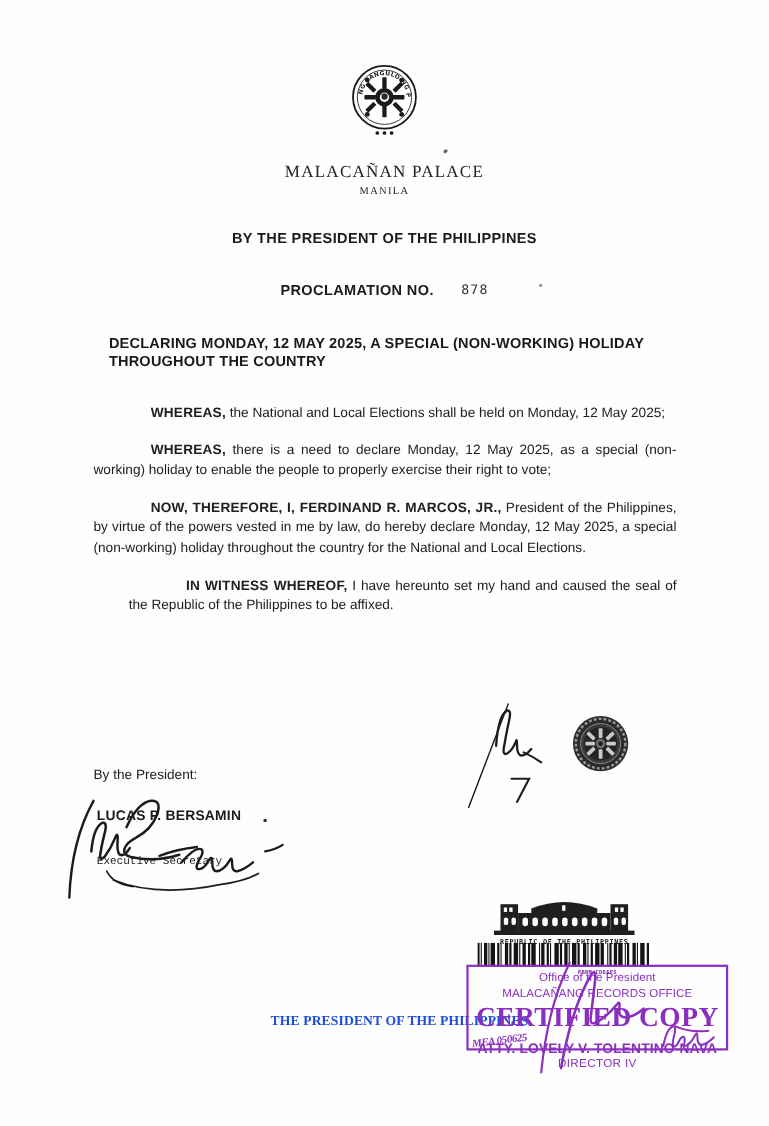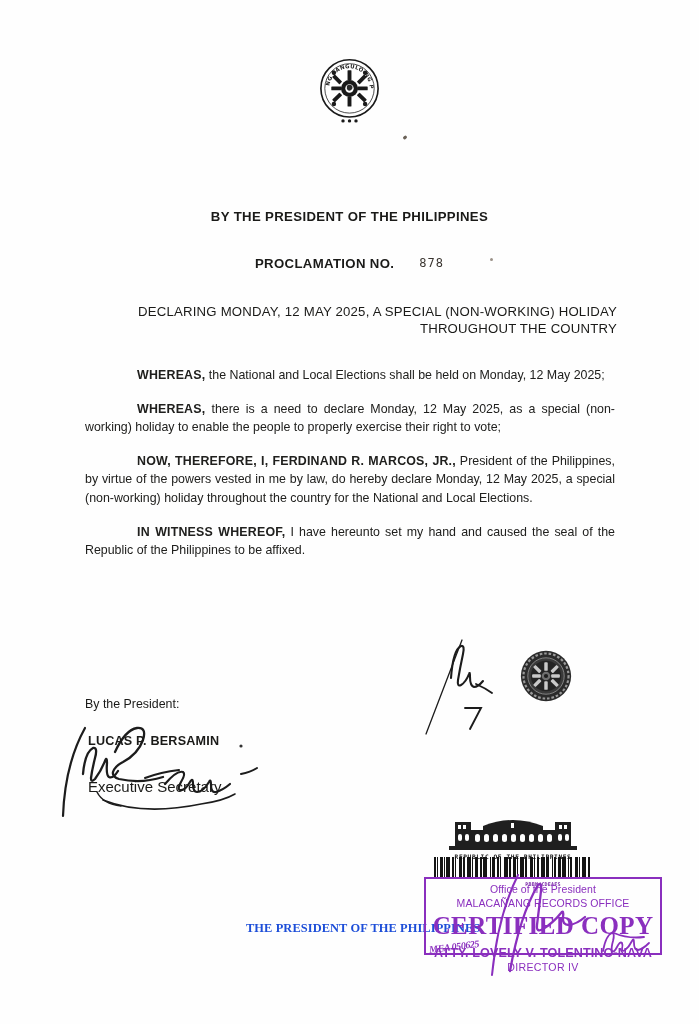--- a/index.html
+++ b/index.html
@@ -92,46 +92,46 @@
     left: 490px;
     top: 258px;
     width: 3px;
     height: 3px;
     background: #9b9289;
     border-radius: 50%;
   }
 
   .doc-title {
     position: absolute;
-    left: 87px;
+    left: 99px;
     top: 303px;
     width: 530px;
-    text-align: right;
+    text-align: left;
     font-size: 13.2px;
-    font-weight: normal;
+    font-weight: bold;
     line-height: 17px;
     letter-spacing: 0.2px;
   }
 
   
   .body-block {
     position: absolute;
     left: 85px;
     top: 366px;
     width: 530px;
   }
   .para {
     font-size: 12.4px;
     line-height: 18.6px;
     text-align: justify;
     text-indent: 52px;
     margin: 0 0 15px 0;
     color: #20201e;
   }
-  .para.tight { margin-bottom: 14px; }
+  .para.tight { margin-bottom: 14px; margin-left: 32px; }
   .para b { font-weight: bold; letter-spacing: 0.2px; }
   .typed {
     font-family: "DejaVu Sans Mono", monospace;
     font-size: 11px;
     letter-spacing: 0.5px;
   }
   .gap-wide { display: inline-block; width: 34px; }
   .gap-small { display: inline-block; width: 8px; }
 
   
@@ -162,21 +162,22 @@
     left: 88px;
     top: 734px;
     font-size: 12.6px;
     font-weight: bold;
     letter-spacing: 0.2px;
   }
   .sec-title {
     position: absolute;
     left: 88px;
     top: 778px;
-    font-size: 15px;
+    font-size: 10px;
+    font-family: Liberation Mono, monospace;
   }
   .bersamin-sign {
     position: absolute;
     left: 55px;
     top: 712px;
     width: 240px;
     height: 110px;
   }
 
   
@@ -340,20 +341,22 @@
       <g fill="#1a1a1a">
         <circle cx="40" cy="98" r="2.6"></circle>
         <circle cx="50" cy="98" r="2.6"></circle>
         <circle cx="60" cy="98" r="2.6"></circle>
       </g>
     </svg>
   </div>
 
   <div class="lh-speck"></div>
   <div class="letterhead">
+    <div class="lh-palace">MALACAÑAN PALACE</div>
+    <div class="lh-manila">MANILA</div>
   </div>
 
   <div class="by-president">BY THE PRESIDENT OF THE PHILIPPINES</div>
 
   <div class="procno-row">
     <span>PROCLAMATION NO.</span><span class="procno-num">878</span>
   </div>
   <div class="procno-dot"></div>
 
   <div class="doc-title">DECLARING MONDAY, 12 MAY 2025, A SPECIAL (NON-WORKING) HOLIDAY THROUGHOUT THE COUNTRY</div>

